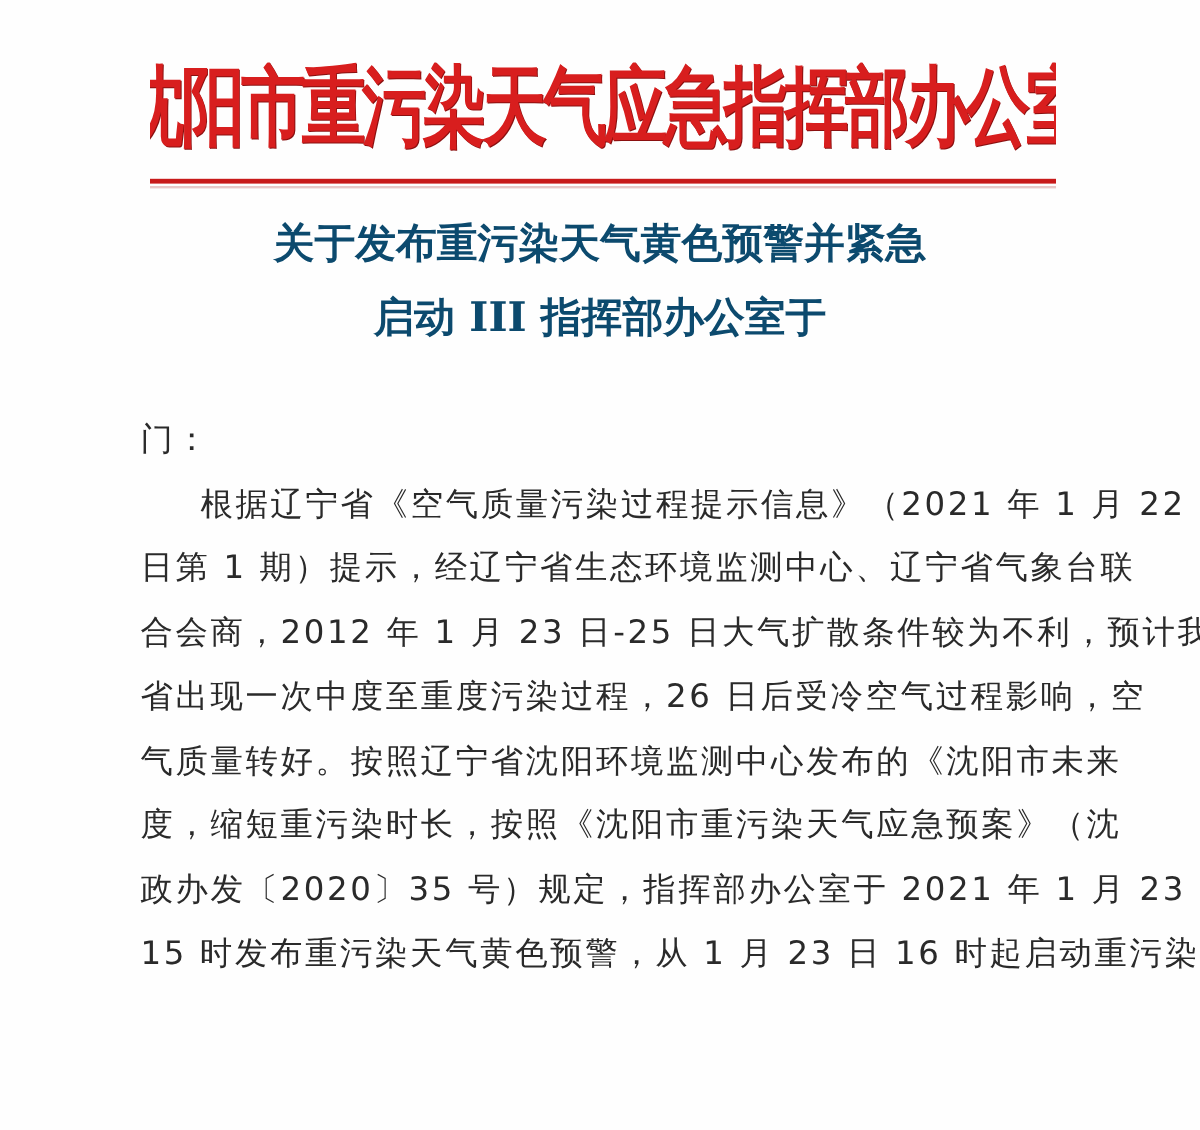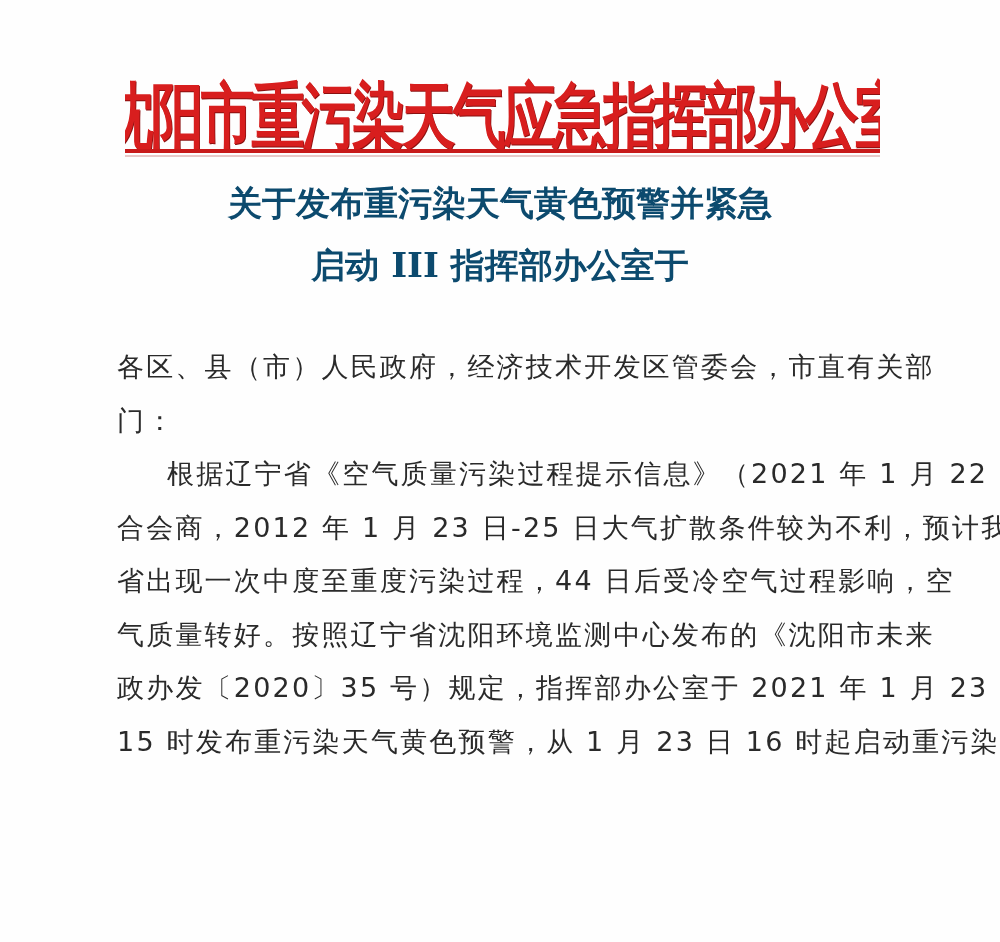--- a/index.html
+++ b/index.html
@@ -16,21 +16,21 @@
       height: 942px;
       background: #fefefe;
     }
     .header-org {
       position: absolute;
       left: 125px;
       top: 52px;
       width: 755px;
       height: 100px;
       display: flex;
-      align-items: flex-end;
+      align-items: flex-start;
       justify-content: center;
       overflow: hidden;
     }
     .header-org span {
       display: inline-block;
       font-family: "DejaVu Serif", "Liberation Serif", serif;
       font-weight: bold;
       font-size: 72px;
       color: #d81e1e;
       letter-spacing: -4px;
@@ -95,24 +95,25 @@
   <div class="header-org">
     <span>沈阳市重污染天气应急指挥部办公室</span>
   </div>
   <div class="red-rule"></div>
   <div class="red-rule-shadow"></div>
 
   <div class="title l1">关于发布重污染天气黄色预警并紧急</div>
   <div class="title l2">启动 III 指挥部办公室于</div>
 
   <div class="body-text">
-    <div class="body-line">各区、县（市）人民政府，经济技术开发区管委会，市直有关部</div>
     <div class="body-line">门：</div>
     <div class="body-line indent">根据辽宁省《空气质量污染过程提示信息》（2021 年 1 月 22</div>
+    <div class="body-line">日第 1 期）提示，经辽宁省生态环境监测中心、辽宁省气象台联</div>
     <div class="body-line">合会商，2012 年 1 月 23 日-25 日大气扩散条件较为不利，预计我</div>
-    <div class="body-line">省出现一次中度至重度污染过程，44 日后受冷空气过程影响，空</div>
+    <div class="body-line">省出现一次中度至重度污染过程，26 日后受冷空气过程影响，空</div>
     <div class="body-line">气质量转好。按照辽宁省沈阳环境监测中心发布的《沈阳市未来</div>
+    <div class="body-line">度，缩短重污染时长，按照《沈阳市重污染天气应急预案》（沈</div>
     <div class="body-line">政办发〔2020〕35 号）规定，指挥部办公室于 2021 年 1 月 23 日</div>
     <div class="body-line">15 时发布重污染天气黄色预警，从 1 月 23 日 16 时起启动重污染</div>
 
   </div>
 
 </div>
 
 </body></html>

